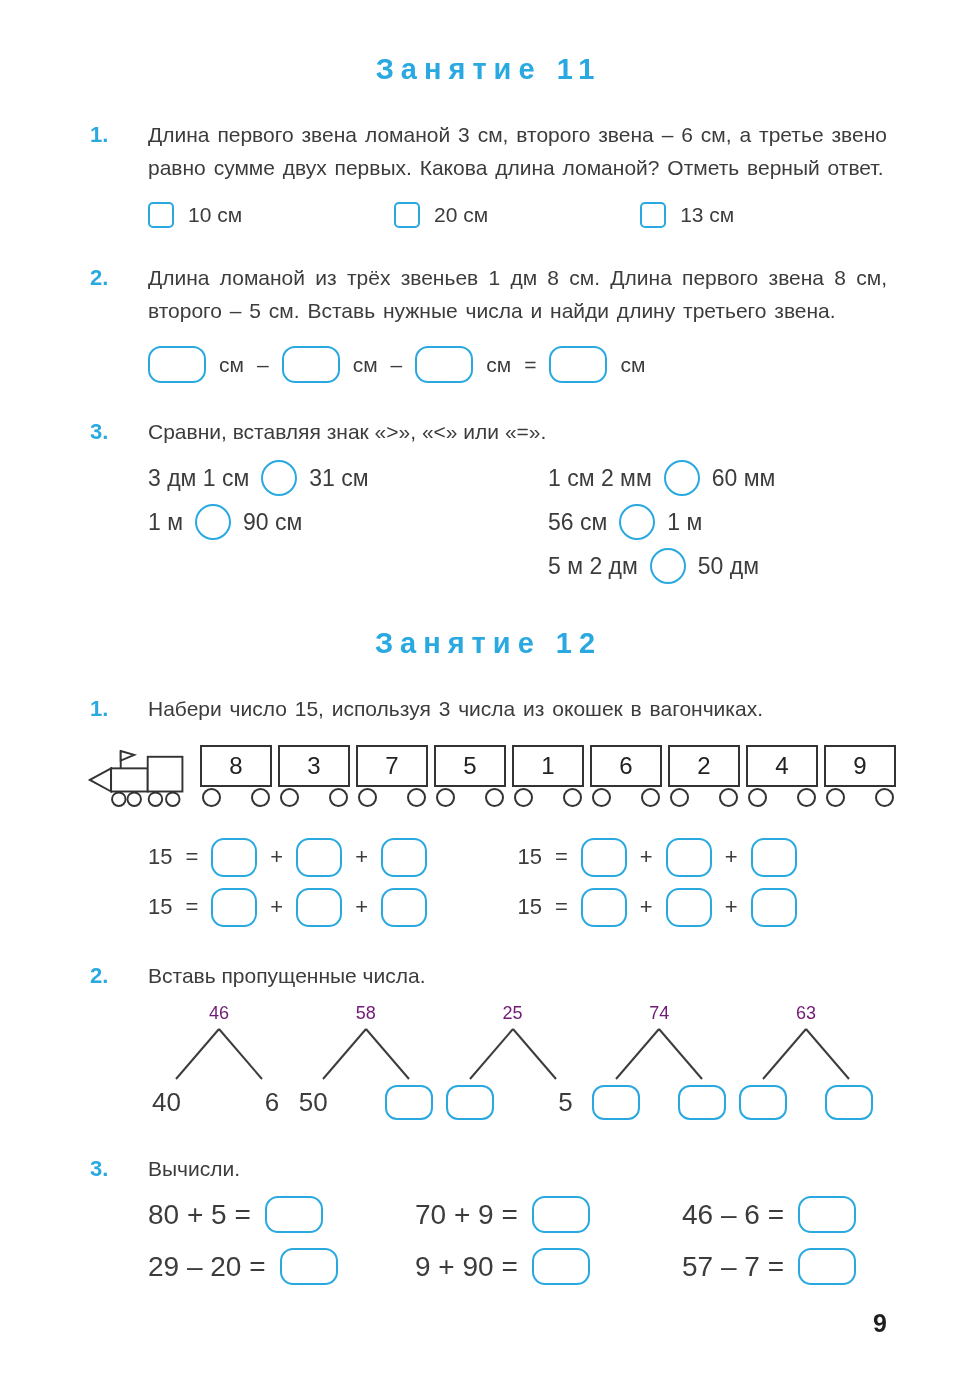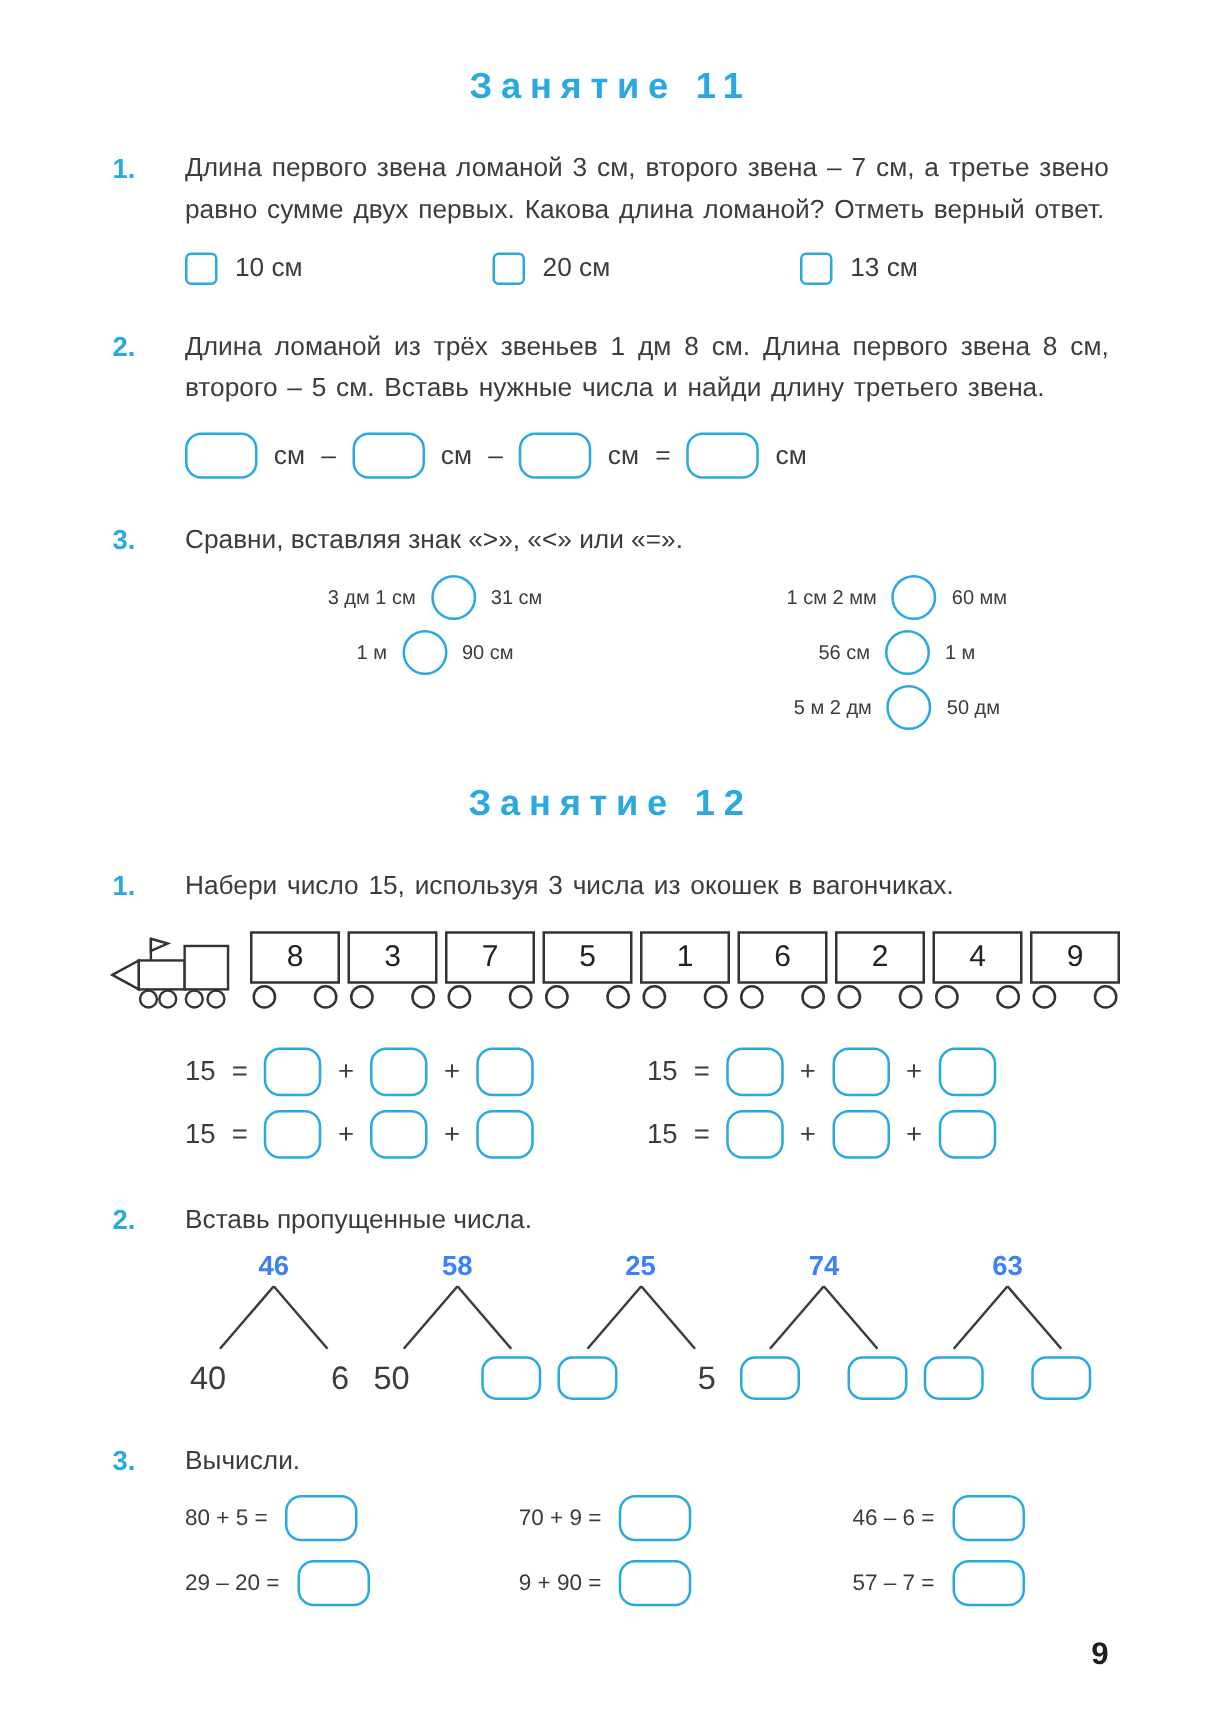--- a/index.html
+++ b/index.html
@@ -37,21 +37,21 @@
     border: 2px solid #29a9e0; border-radius: 13px; background:#fff; flex:none;
   }
   .slot-sm { width: 48px; height: 35px; border-radius: 12px; }
 
   .len-eq { display: flex; align-items: center; gap: 13px; margin-top: 16px; height: 42px; font-size: 21px; }
 
   
   .cmp-cols { display: flex; margin-top: 8px; }
   .cmp-col-left { width: 400px; flex: none; }
   .cmp-col-right { flex: 1; }
-  .cmp-row { display: flex; align-items: center; gap: 12px; height: 44px; font-size: 16px; justify-content: center; }
+  .cmp-row { display: flex; align-items: center; gap: 12px; height: 44px; font-size: 23px; }
   .cmp-circle {
     width: 36px; height: 36px; border: 2px solid #29a9e0;
     border-radius: 50%; display: inline-block; background:#fff; flex:none;
   }
 
   
   .mt-title2 { margin-top: 38px; }
   .mt-task { margin-top: 30px; }
   .mt-task-first { margin-top: 32px; }
 
@@ -71,46 +71,46 @@
   .wheel-r { right: 2px; }
 
   
   .sum-grid { display: grid; grid-template-columns: 1fr 1fr; margin: 24px 0 0 58px; row-gap: 6px; }
   .sum-row { display: flex; align-items: center; gap: 13px; height: 44px; font-size: 22px; }
   .sum-slot { width: 46px; height: 39px; border-radius: 13px; }
 
   
   .trees { display: flex; justify-content: space-between; margin-top: 8px; padding-right: 10px; }
   .tree { width: 142px; text-align: center; }
-  .tree-top { font-size: 22px; line-height: 26px; color:#3b82f6;font-weight:bold; }
+  .tree-top { font-size: 18px; line-height: 26px; color:#701a75; }
   .tree-lines { display: block; margin: 0 auto; }
   .tree-bottom { display: flex; justify-content: space-between; align-items: center; height: 40px; padding: 0 4px; margin-top: 0px; }
   .tree-val { font-size: 26px; min-width: 28px; text-align: center; }
 
   
   .calc-grid { display: grid; grid-template-columns: 267px 267px 1fr; row-gap: 6px; margin-top: 6px; }
   .calc-cell { display: flex; align-items: center; gap: 14px; height: 46px; }
-  .calc-expr { font-size: 18px; white-space: nowrap; }
+  .calc-expr { font-size: 28px; white-space: nowrap; }
 
   .page-number {
     position: absolute; right: 88px; bottom: 50px;
     font-size: 25px; font-weight: bold; color:#1e1e1e;
   }
 </style>
 </head>
 <body>
 
 <div class="page">
 
   <div class="lesson-title">Занятие 11</div>
 
   <div class="task mt-task-first">
     <div class="task-num">1.</div>
     <div class="task-body">
-      <p class="just">Длина первого звена ломаной 3 см, второго звена – 7 см, а третье звено равно сумме двух первых. Какова длина ломаной? Отметь верный ответ.</p>
+      <p class="just">Длина первого звена ломаной 3 см, второго звена – 6 см, а третье звено равно сумме двух первых. Какова длина ломаной? Отметь верный ответ.</p>
       <div class="choices">
         <div class="choice">
           <span class="checkbox"></span>
           <span class="choice-label">10 см</span>
         </div>
         <div class="choice">
           <span class="checkbox"></span>
           <span class="choice-label">20 см</span>
         </div>
         <div class="choice">

